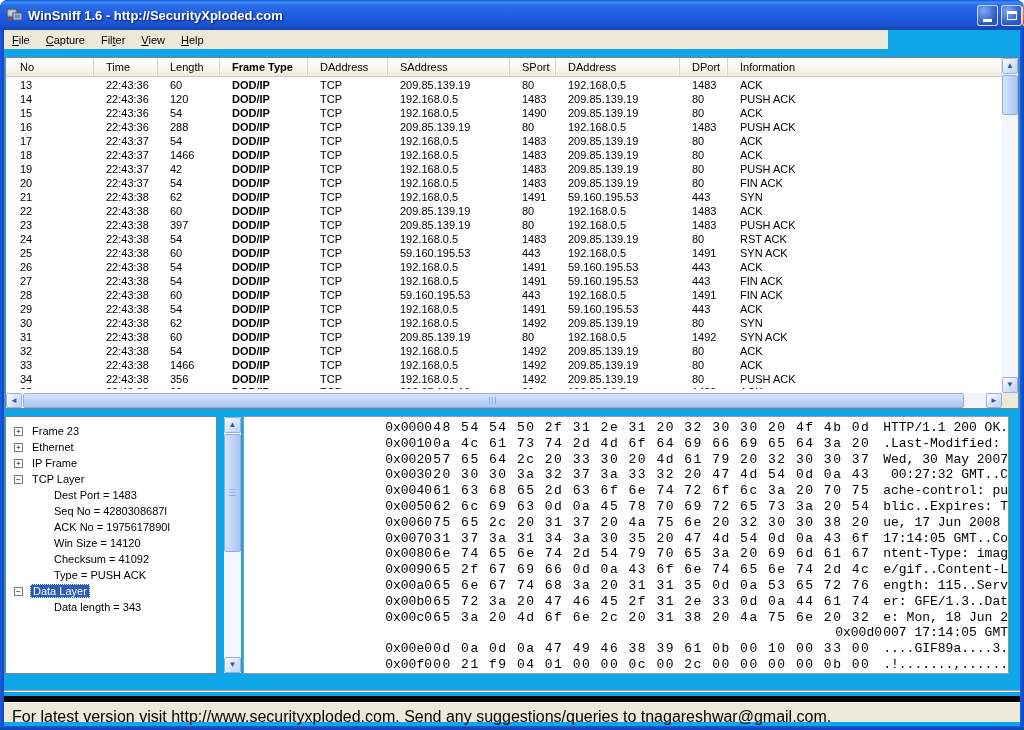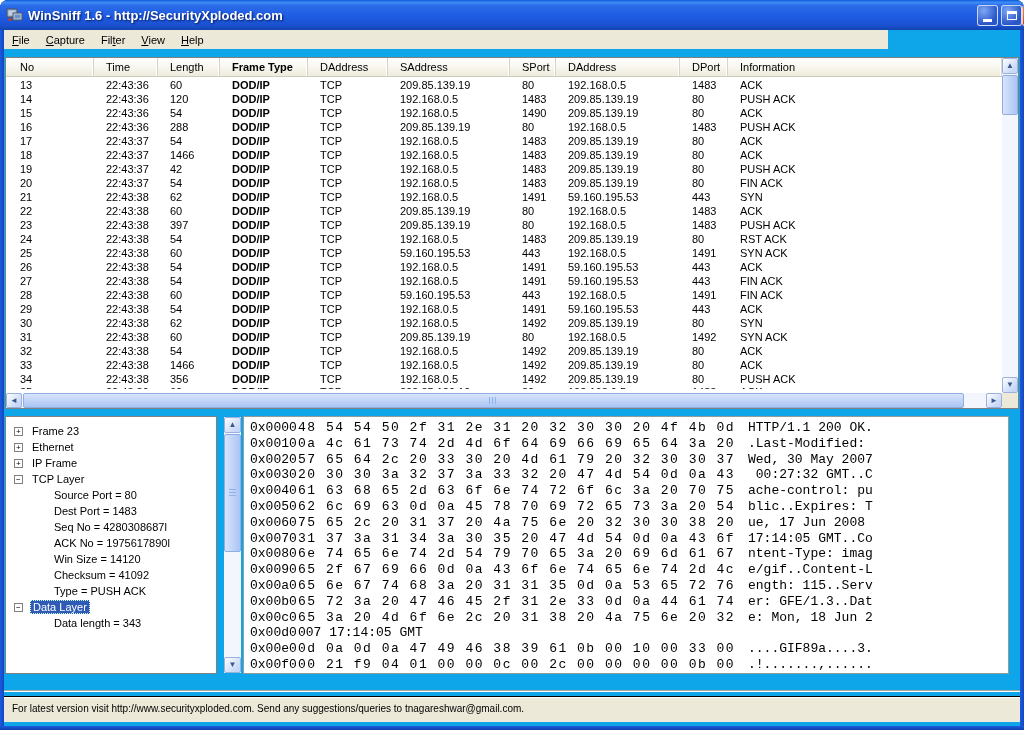--- a/index.html
+++ b/index.html
@@ -89,31 +89,31 @@
 
   .mid-scroll { position:absolute; left:224px; top:417px; width:17px; height:256px; }
   .mid-scroll .up   { position:absolute; top:0; left:0; width:17px; height:16px; }
   .mid-scroll .down { position:absolute; bottom:0; left:0; width:17px; height:16px; }
   .mid-scroll .thumb{ position:absolute; top:17px; left:0; width:17px; height:118px;
     display:flex; align-items:center; justify-content:center; }
 
   .hex-panel { position:absolute; left:243px; top:416px; width:766px; height:258px;
     background:#fff; border:1px solid #919b9c; overflow:hidden; padding:3px 0 0 6px;
     font-family:"Liberation Mono", monospace; font-size:13px; color:#000; }
-  .hxline { height:15.8px; display:flex; white-space:pre; }
+  .hxline { height:15.8px; display:flex; white-space:pre;justify-content:flex-end; }
   .hxoff { display:inline-block; width:48px; flex:none; }
   .hxhex { display:inline-block; width:450px; flex:none; letter-spacing:1.5px; }
   .hxascii { display:inline-block; }
 
   
   .status-divider { position:absolute; left:4px; right:4px; top:690px; height:2px;
     border-top:1px solid #aca899; border-bottom:1px solid #fff; }
   .statusbar { position:absolute; left:4px; right:4px; top:696px; height:26px;
-    border-top:1px solid #000000; box-shadow:0 1px 0 #fff inset; background:#ece9d8;
-    font-size:10px; color:#000; padding:6px 0 0 8px; white-space:nowrap; }
+    border-top:6px solid #000000; box-shadow:0 1px 0 #fff inset; background:#ece9d8;
+    font-size:16px; color:#000; padding:6px 0 0 8px; white-space:nowrap; }
 </style>
 </head>
 <body>
 
 <div class="window">
 
   <div class="titlebar">
     <svg class="app-icon" viewBox="0 0 17 16">
       <rect x="1" y="2" width="10" height="8" fill="#9aa7b8" stroke="#4a5668"></rect>
       <rect x="2.5" y="3.5" width="7" height="5" fill="#bcd2ea"></rect>
@@ -458,21 +458,20 @@
         <div class="tlabel">Ethernet</div>
       </div>
       <div class="tnode">
         <div class="tbox">+</div>
         <div class="tlabel">IP Frame</div>
       </div>
       <div class="tnode">
         <div class="tbox">−</div>
         <div class="tlabel">TCP Layer</div>
       </div>
-      <div class="tchild">Source Port = 80</div>
       <div class="tchild">Dest Port = 1483</div>
       <div class="tchild">Seq No = 4280308687l</div>
       <div class="tchild">ACK No = 1975617890l</div>
       <div class="tchild">Win Size = 14120</div>
       <div class="tchild">Checksum = 41092</div>
       <div class="tchild">Type = PUSH ACK</div>
       <div class="tnode">
         <div class="tbox">−</div>
         <div class="tlabel selected">Data Layer</div>
       </div>

